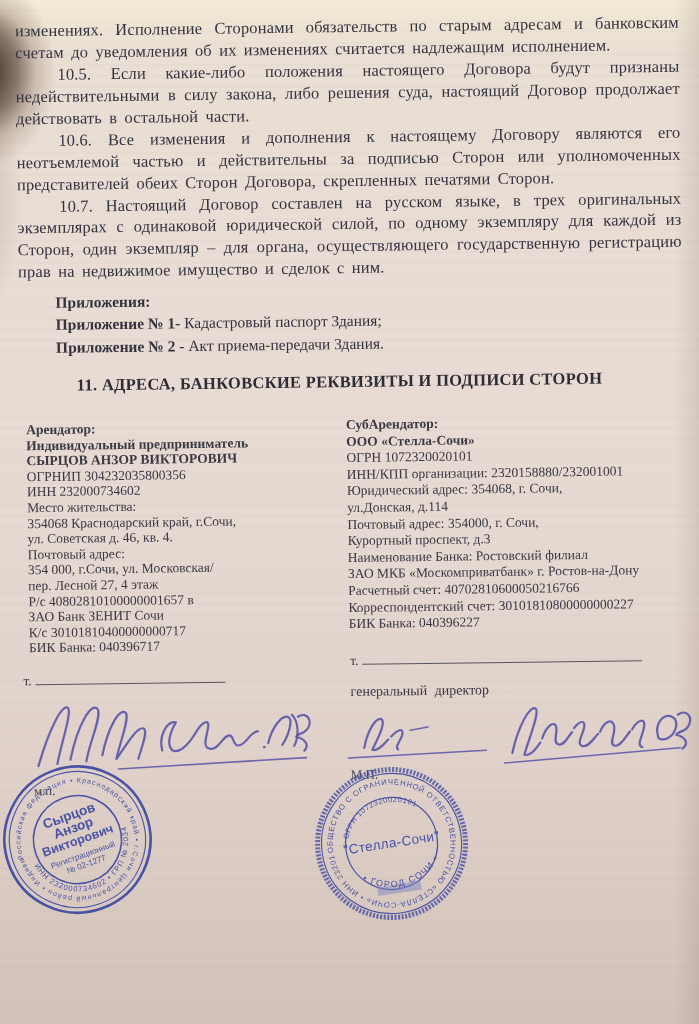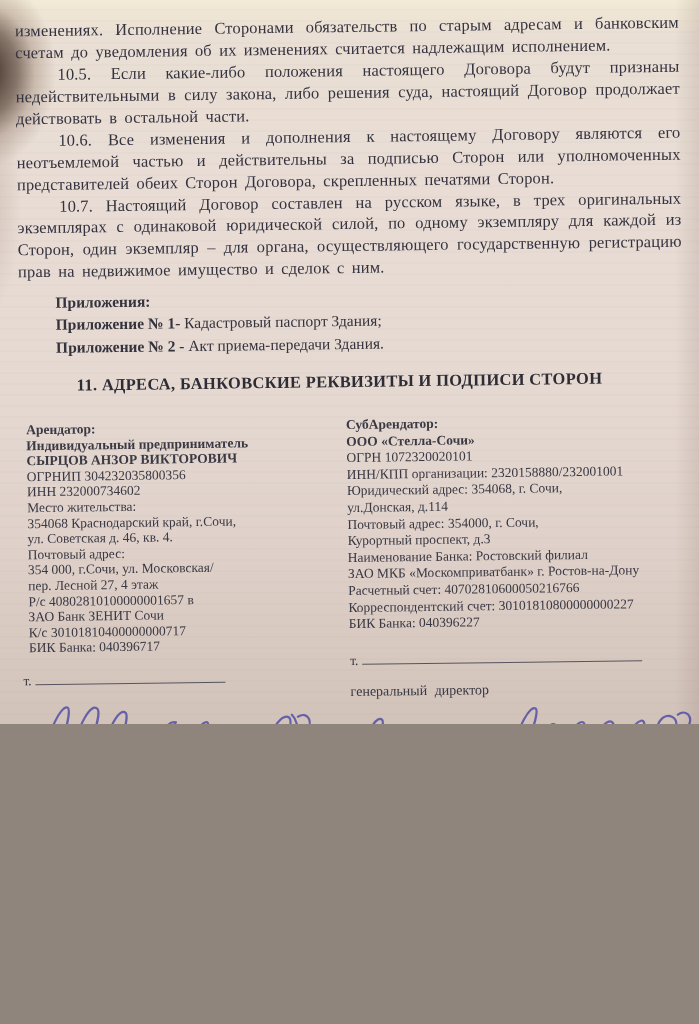--- a/index.html
+++ b/index.html
@@ -1,17 +1,17 @@
 <!DOCTYPE html>
 <html><head>
 <meta charset="utf-8">
 <style>
   html,body{margin:0;padding:0;background:#8f857c;}
   .page{
-    position:relative;width:699px;height:724px;overflow:hidden;
+    position:relative;width:699px;height:1024px;overflow:hidden;
     font-family:"Liberation Serif",serif;color:#35343c;
     background:
       radial-gradient(ellipse 70px 95px at -14px 72px, rgba(42,28,20,.92) 0%, rgba(70,48,36,.6) 45%, rgba(120,92,74,.28) 70%, rgba(120,92,74,0) 100%),
       radial-gradient(ellipse 40px 120px at -18px 200px, rgba(130,100,85,.25) 0%, rgba(130,100,85,0) 100%),
       linear-gradient(90deg, rgba(0,0,0,0) 96.5%, rgba(110,85,75,.14) 100%),
       repeating-linear-gradient(180deg, rgba(0,0,0,0) 0 9px, rgba(90,70,60,.02) 9px 11px),
       linear-gradient(180deg,#f3ebd8 0%,#efe6d4 1.6%,#eadfd4 5%,#e8dcd4 28%,#e5d9d1 52%,#e0d2ca 74%,#d8c9c1 88%,#d1c2ba 100%);
   }
   .tilt{position:absolute;left:0;top:0;width:699px;height:1024px;transform:rotate(-0.75deg);transform-origin:350px 420px;}
   

